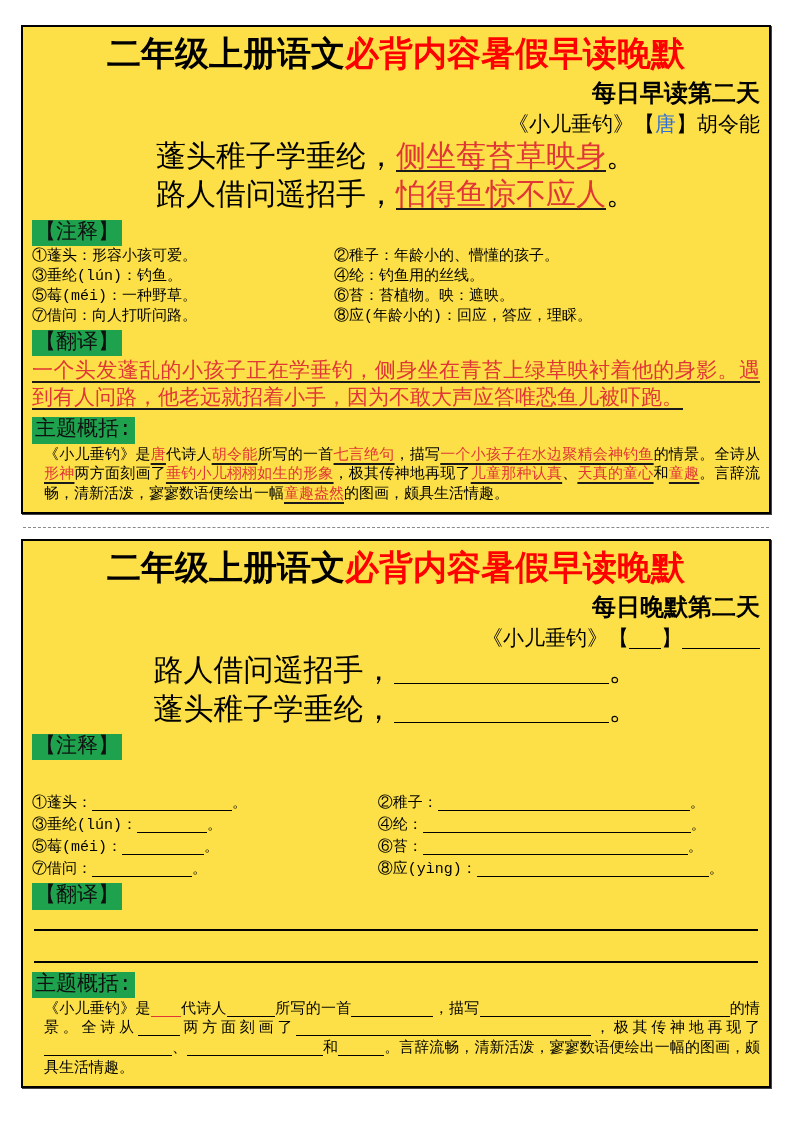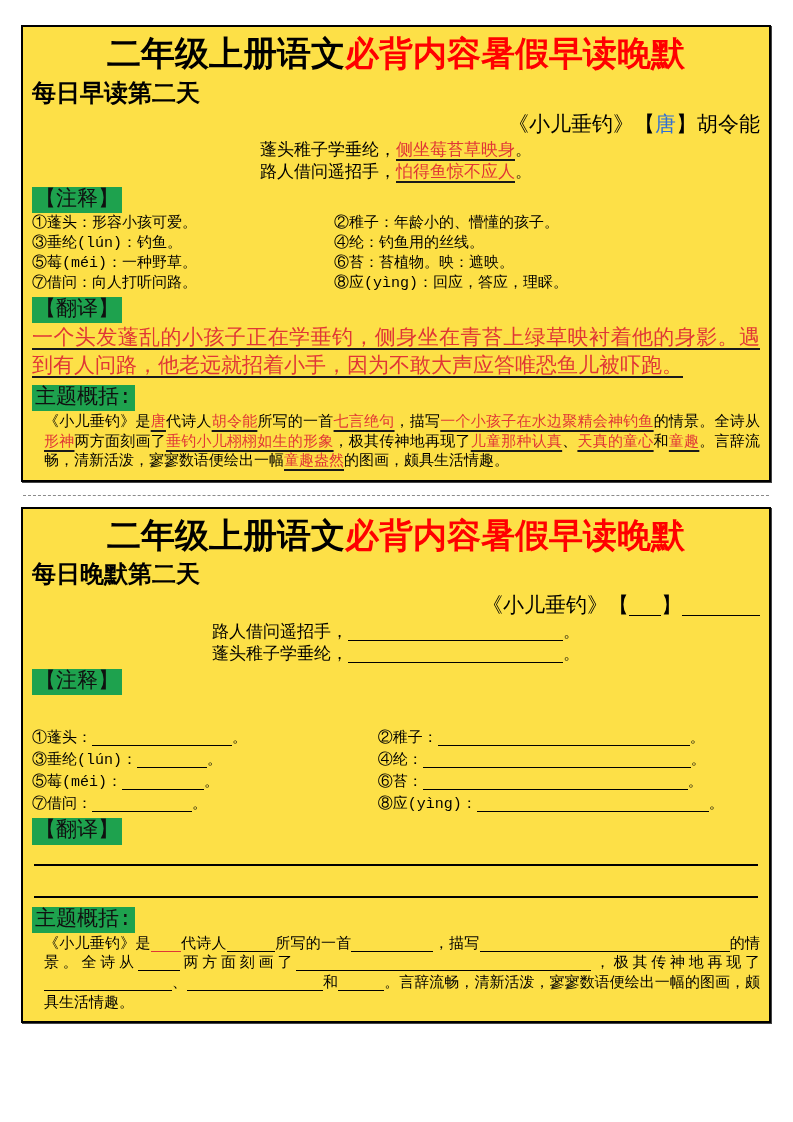--- a/index.html
+++ b/index.html
@@ -22,25 +22,25 @@
     padding:8px 9px 8px 9px;
     background:#fde047;
     font-family:Liberation Mono, monospace;
   }
   .title{
     font-size:34px;font-weight:bold;text-align:center;
     margin:0 0 2px 0;line-height:1.25;white-space:nowrap;
   }
   .t-red{color:var(--title-red);}
   .subtitle{
-    font-size:24px;font-weight:bold;text-align:left;
+    font-size:24px;font-weight:bold;text-align:right;
     margin:0 0 2px 0;line-height:1.25;
   }
   .poem-title{font-size:21px;text-align:right;line-height:1.3;margin:1px 0;}
-  .poem-line{font-size:17px;text-align:center;line-height:1.25;margin:1px 0;}
+  .poem-line{font-size:30px;text-align:center;line-height:1.25;margin:1px 0;}
   .sec-header{
     display:inline-block;background:var(--header-green);color:#101010;
     font-size:21px;line-height:1.15;padding:1px 3px;margin:3px 0 1px 0;
   }
   .notes-grid{
     display:grid;grid-template-columns:41.5% 58.5%;
     font-size:15px;line-height:1.33;
   }
   .bottom .notes-grid{grid-template-columns:47.5% 52.5%;line-height:1.45;margin-top:32px;}
   .note-cell{white-space:nowrap;overflow:visible;}
@@ -82,21 +82,21 @@
 
     <div><span class="sec-header">【注释】</span></div>
     <div class="notes-grid">
       <div class="note-cell">①蓬头：形容小孩可爱。</div>
       <div class="note-cell">②稚子：年龄小的、懵懂的孩子。</div>
       <div class="note-cell">③垂纶(lún)：钓鱼。</div>
       <div class="note-cell">④纶：钓鱼用的丝线。</div>
       <div class="note-cell">⑤莓(méi)：一种野草。</div>
       <div class="note-cell">⑥苔：苔植物。映：遮映。</div>
       <div class="note-cell">⑦借问：向人打听问路。</div>
-      <div class="note-cell">⑧应(yìng)：回应，答应，理睬。</div>
+      <div class="note-cell">⑧应(年龄小的)：回应，答应，理睬。</div>
     </div>
 
     <div><span class="sec-header">【翻译】</span></div>
     <p class="translation">一个头发蓬乱的小孩子正在学垂钓，侧身坐在青苔上绿草映衬着他的身影。遇到有人问路，他老远就招着小手，因为不敢大声应答唯恐鱼儿被吓跑。</p>
 
     <div><span class="sec-header">主题概括:</span></div>
     <p class="summary"><span>《小儿垂钓》是</span><span class="ru">唐</span><span>代诗人</span><span class="ru">胡令能</span><span>所写的一首</span><span class="ru">七言绝句</span><span>，描写</span><span class="ru">一个小孩子在水边聚精会神钓鱼</span><span>的情景。全诗从</span><span class="ru">形神</span><span>两方面刻画了</span><span class="ru">垂钓小儿栩栩如生的形象</span><span>，极其传神地再现了</span><span class="ru">儿童那种认真</span><span>、</span><span class="ru">天真的童心</span><span>和</span><span class="ru">童趣</span><span>。言辞流畅，清新活泼，寥寥数语便绘出一幅</span><span class="ru">童趣盎然</span><span>的图画，颇具生活情趣。</span></p>
   </section>
 
   <hr class="divider">

